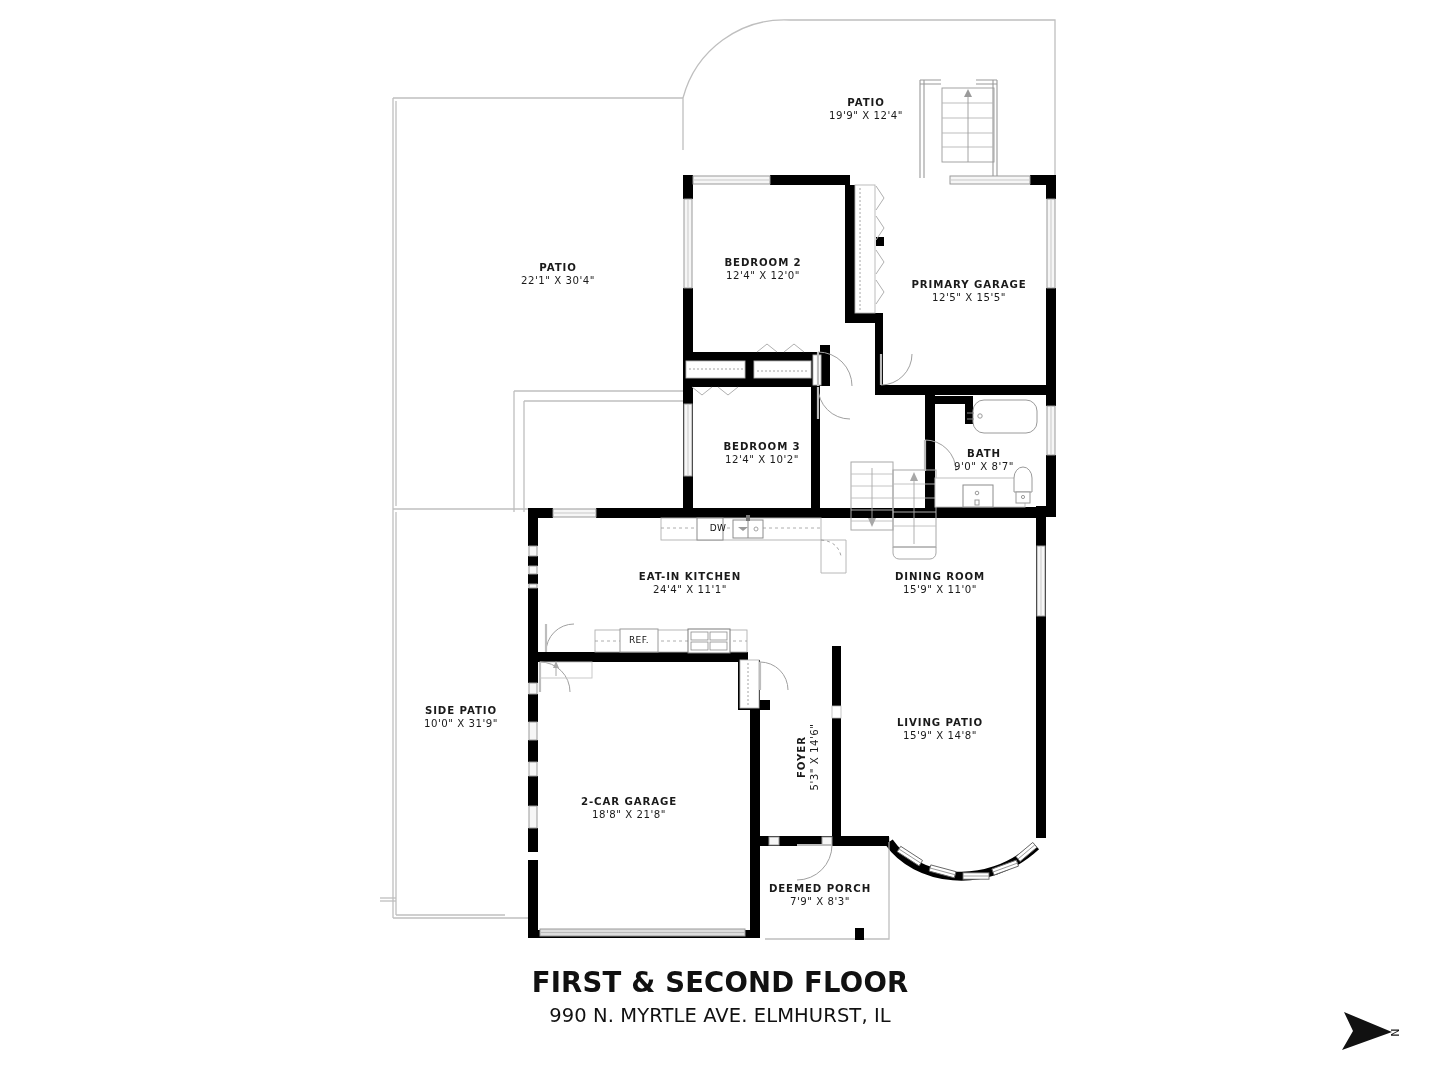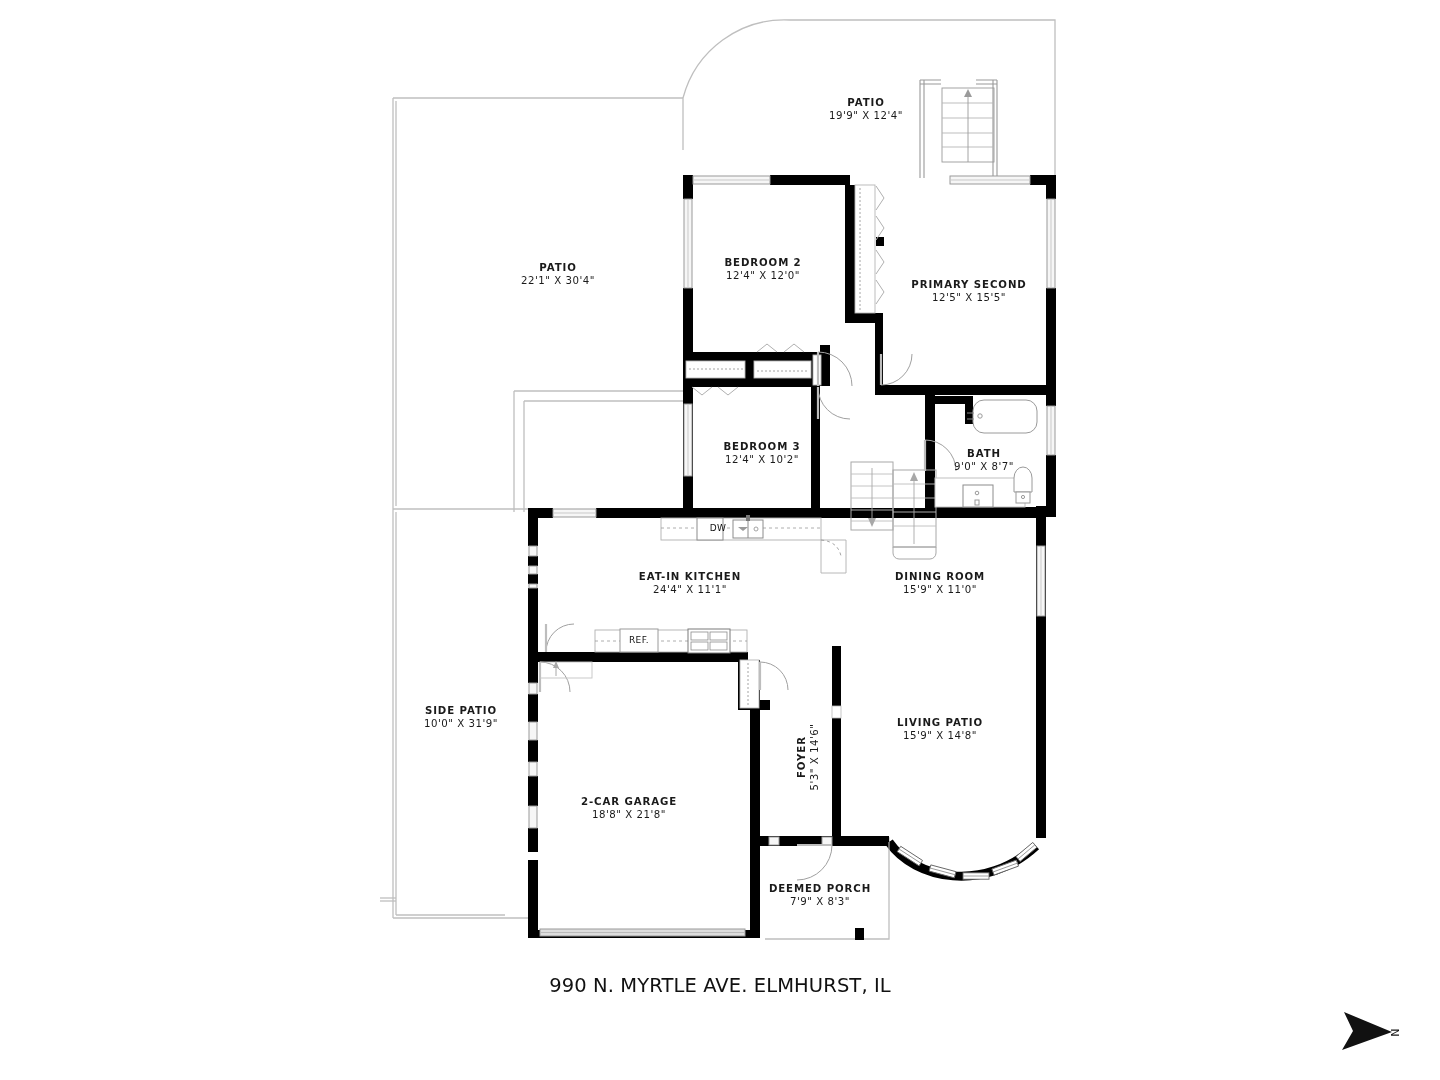--- a/index.html
+++ b/index.html
@@ -460,21 +460,21 @@
       <span class="rname">PATIO</span>
       <span class="rdim">22'1" X 30'4"</span>
     </div>
 
     <div class="label" style="left:683px; top:256px; width:160px;">
       <span class="rname">BEDROOM 2</span>
       <span class="rdim">12'4" X 12'0"</span>
     </div>
 
     <div class="label" style="left:879px; top:278px; width:180px;">
-      <span class="rname">PRIMARY SECOND</span>
+      <span class="rname">PRIMARY GARAGE</span>
       <span class="rdim">12'5" X 15'5"</span>
     </div>
 
     <div class="label" style="left:682px; top:440px; width:160px;">
       <span class="rname">BEDROOM 3</span>
       <span class="rdim">12'4" X 10'2"</span>
     </div>
 
     <div class="label" style="left:914px; top:447px; width:140px;">
       <span class="rname">BATH</span>
@@ -516,20 +516,21 @@
       <span class="rdim">5'3" X 14'6"</span>
     </div>
   </div>
 
   <div>
     <div class="fixlabel" style="left:698px; top:523px; width:40px;">DW</div>
     <div class="fixlabel" style="left:620px; top:635px; width:38px;">REF.</div>
   </div>
 
   <div id="titleblock">
+    <div class="t1">FIRST &amp; SECOND FLOOR</div>
     <div class="t2">990 N. MYRTLE AVE. ELMHURST, IL</div>
   </div>
 
   <div id="compass">
     <svg width="74" height="54" viewBox="0 0 74 54">
       <path d="M 8,6 L 56,26 L 6,44 L 17,25 Z" fill="#111111"></path>
     </svg>
     <span class="nlet">N</span>
   </div>
 

